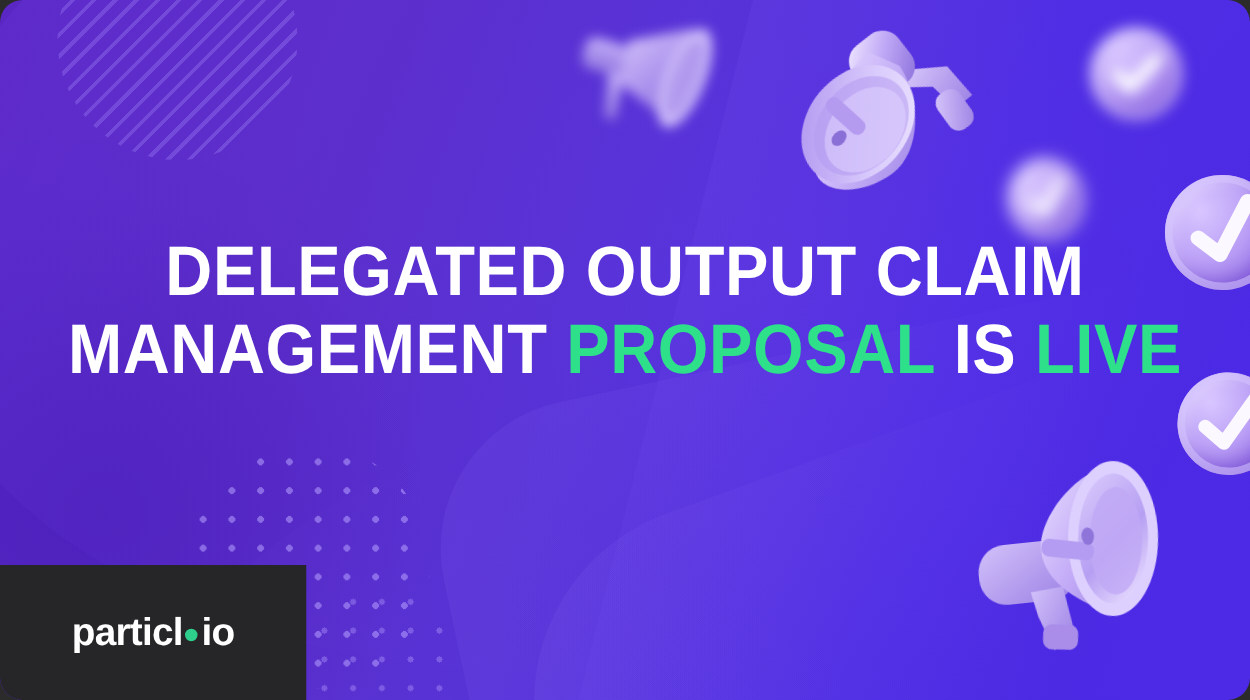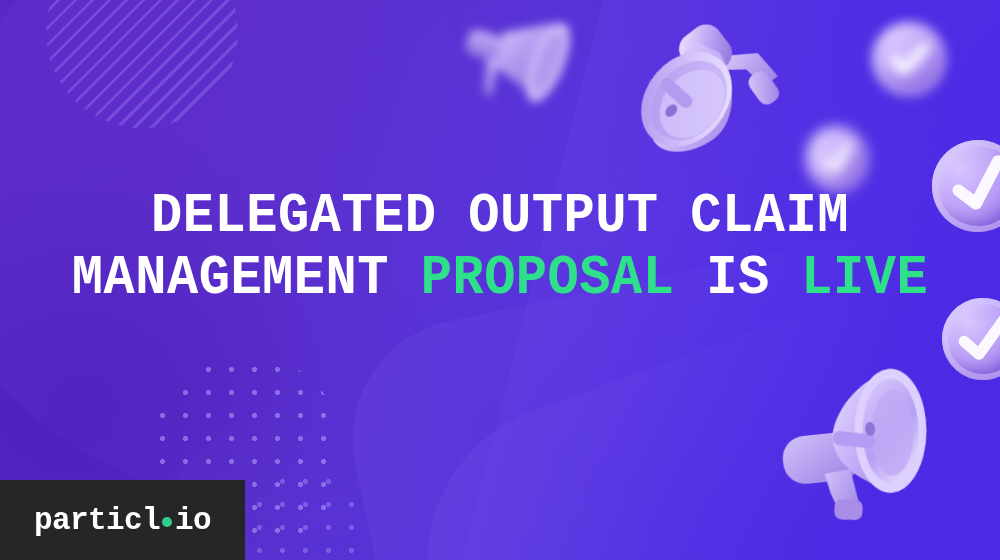--- a/index.html
+++ b/index.html
@@ -1,19 +1,20 @@
 <!DOCTYPE html>
 <html><head>
 <meta charset="utf-8">
 <style>
   html,body{margin:0;padding:0;background:#2b2b2b;}
   #banner{
     position:relative;width:1000px;height:560px;overflow:hidden;
-    font-family:Liberation Mono, monospace;
+    font-family:Liberation Sans, sans-serif;
     background:linear-gradient(108deg,#5a26c4 0%,#5a2cc8 26%,#5430d4 48%,#4b2ae2 72%,#4d2ae6 100%);
+    border-radius:18px;
   }
 
   
   .bg-layer{position:absolute;inset:0;overflow:hidden;}
 
   .blob-a{position:absolute;left:-260px;top:110px;width:620px;height:620px;border-radius:50%;
           background:radial-gradient(circle at 40% 40%,rgba(86,40,200,.95),rgba(86,40,200,0) 70%);}
   .blob-b{position:absolute;left:230px;top:-120px;width:760px;height:700px;border-radius:48% 52% 55% 45%;
           background:radial-gradient(circle at 50% 50%,rgba(104,60,232,.28),rgba(104,60,232,0) 68%);}
   .swoop1{position:absolute;left:-80px;top:-230px;width:1250px;height:760px;border-radius:50%;
@@ -79,21 +80,21 @@
     position:absolute;left:0;right:0;top:186px;text-align:center;
     font-weight:700;font-size:56px;letter-spacing:.5px;line-height:1.10;
     color:#ffffff;text-transform:uppercase;
     transform:scaleX(.93);
   }
   .headline .line{display:block;white-space:nowrap;}
   .hl-green{color:#2ee08a;}
 
   
   .logo-box{
-    position:absolute;left:0;bottom:0;width:245px;height:80px;background:#262628;
+    position:absolute;left:0;bottom:0;width:245px;height:108px;background:#262628;
     display:flex;align-items:center;justify-content:center;
   }
   .logo-text{
     font-size:31px;font-weight:700;color:#ffffff;letter-spacing:-.6px;
     display:flex;align-items:center;
   }
   .logo-dot{
     width:10px;height:10px;border-radius:50%;background:#2ecf8d;
     display:inline-block;margin:0 3px 0 2px;position:relative;top:2px;
   }

